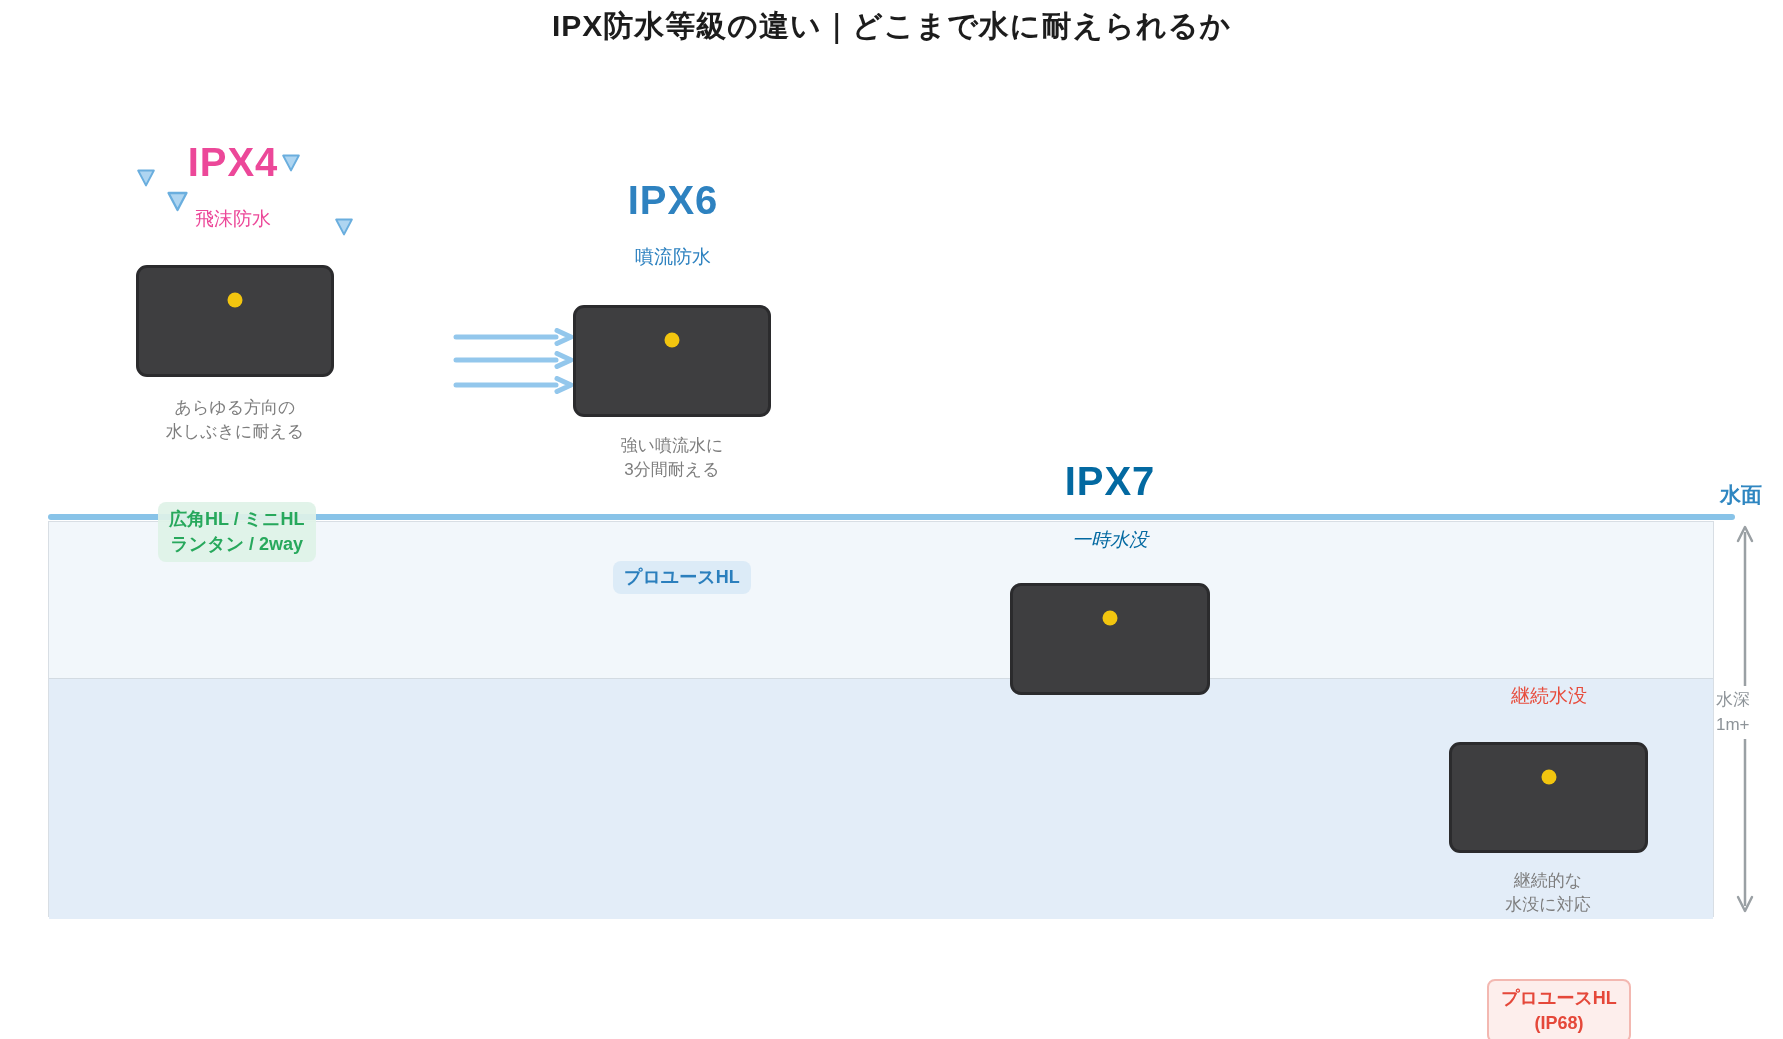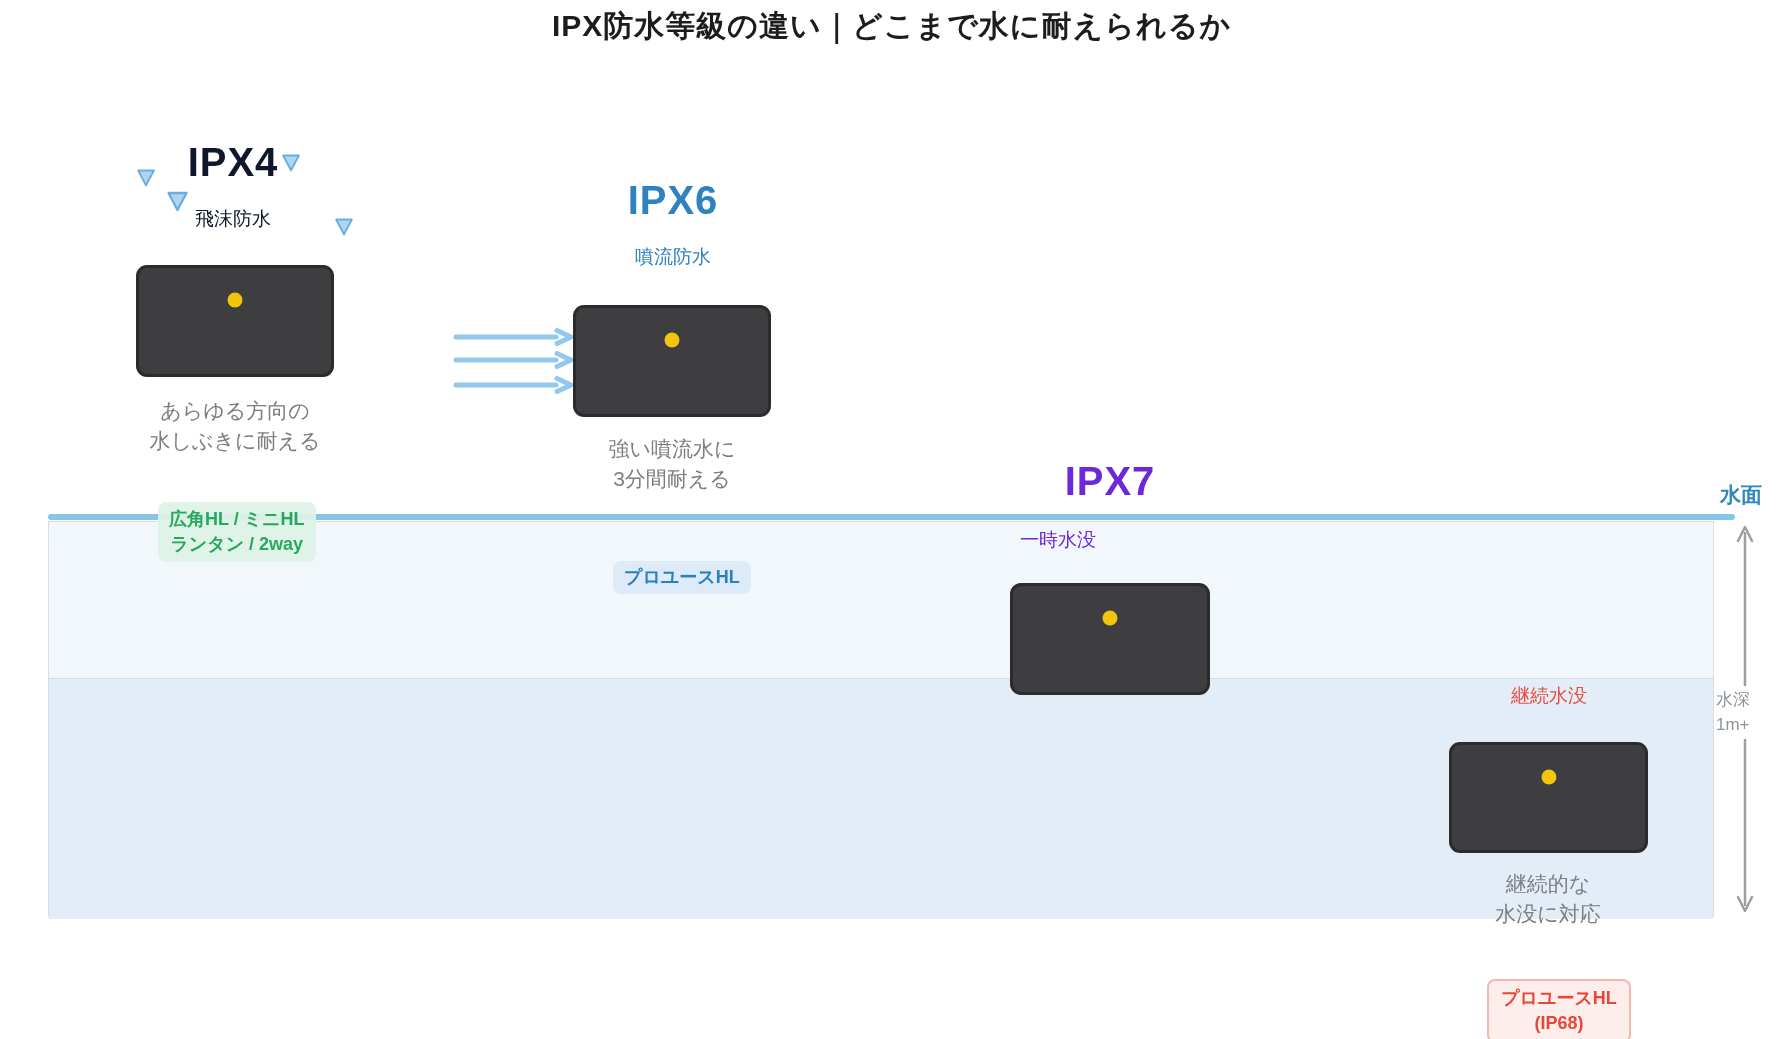--- a/index.html
+++ b/index.html
@@ -18,26 +18,26 @@
   .water-shallow{position:absolute;left:0;top:0;width:100%;height:156px;background:#f2f7fb;}
   .water-deep{position:absolute;left:0;top:156px;width:100%;height:240px;background:#e3edf8;border-top:1px solid #d3dbe2;}
   .surface-line{left:48px;top:514px;width:1687px;height:6px;background:#88c3e8;border-radius:3px;z-index:2;}
   .surface-label{left:1696px;top:481px;width:90px;text-align:center;font-size:21px;font-weight:bold;color:#2e86c1;z-index:3;}
   .depth-arrow{left:1733px;top:524px;z-index:2;}
   .depth-label{left:1716px;top:686px;width:58px;background:#ffffff;
     font-size:17px;color:#8e9499;line-height:1.45;z-index:3;padding:2px 0;}
   
   .rating-heading{width:200px;text-align:center;font-size:40px;font-weight:bold;letter-spacing:1px;z-index:4;}
   .rating-sub{width:200px;text-align:center;font-size:19px;z-index:4;}
-  .g{color:#0f172a;} .b{color:#2e82c0;} .p{color:#6d28d9;} .r{color:#e74c3c;}
+  .g{color:#ec4899;} .b{color:#2e82c0;} .p{color:#0369a1;} .r{color:#e74c3c;}
   
   .device{width:198px;height:112px;background:#3e3e40;border:3px solid #2b2b2d;border-radius:11px;box-sizing:border-box;z-index:4;}
   .lens{position:absolute;left:50%;top:30%;width:15px;height:15px;border-radius:50%;background:#f2c50f;transform:translate(-50%,-50%);}
   
-  .caption{width:220px;text-align:center;font-size:21px;color:#7d7d7d;line-height:1.42;z-index:4;}
+  .caption{width:220px;text-align:center;font-size:17px;color:#7d7d7d;line-height:1.42;z-index:4;}
   .caption span{display:block;}
   
   .badge{font-size:18px;font-weight:bold;line-height:1.4;text-align:center;border-radius:8px;z-index:5;}
   .badge span{display:block;}
   .badge-green{left:158px;top:502px;padding:5px 11px;background:rgba(222,242,231,0.92);color:#27a85c;}
   .badge-blue{left:613px;top:561px;padding:4px 11px;background:#dcebf7;color:#2b7fbd;}
   .badge-red{left:1487px;top:979px;width:124px;padding:5px 8px;background:#fdeeec;border:2px solid #f3b8b1;color:#e5483a;}
   
   .droplet-icon,.jet-arrow{z-index:3;}
 </style>
@@ -110,21 +110,21 @@
   </div>
   <div class="abs caption" style="left:562px;top:434px;">
     <span>強い噴流水に</span>
     <span>3分間耐える</span>
   </div>
   <div class="abs badge badge-blue">
     <span>プロユースHL</span>
   </div>
 
   <div class="abs rating-heading p" style="left:1010px;top:459px;">IPX7</div>
-  <div class="abs rating-sub p" style="left:958px;top:527px;">一時水没</div>
+  <div class="abs rating-sub p" style="left:1010px;top:527px;font-style:italic;">一時水没</div>
   <div class="abs device" style="left:1010px;top:583px;width:200px;">
     <span class="lens"></span>
   </div>
 
   <div class="abs rating-sub r" style="left:1449px;top:683px;">継続水没</div>
   <div class="abs device" style="left:1449px;top:742px;width:199px;height:111px;">
     <span class="lens"></span>
   </div>
   <div class="abs caption" style="left:1438px;top:869px;">
     <span>継続的な</span>

